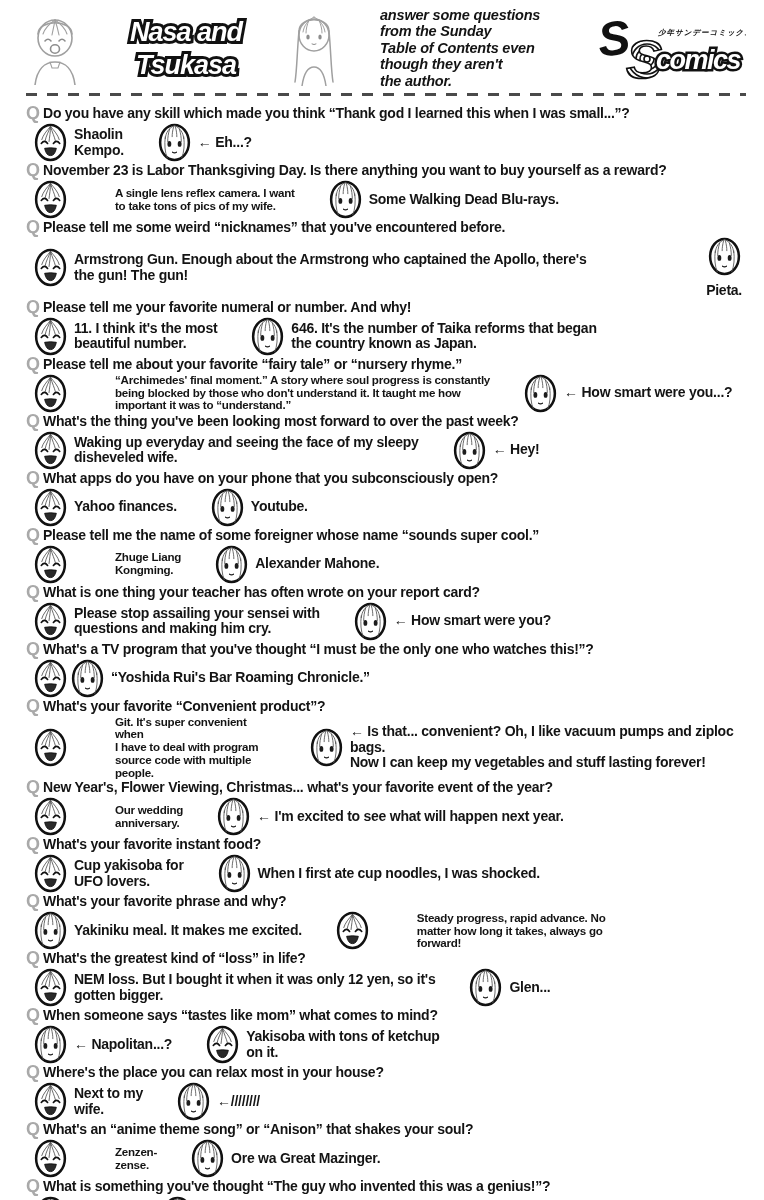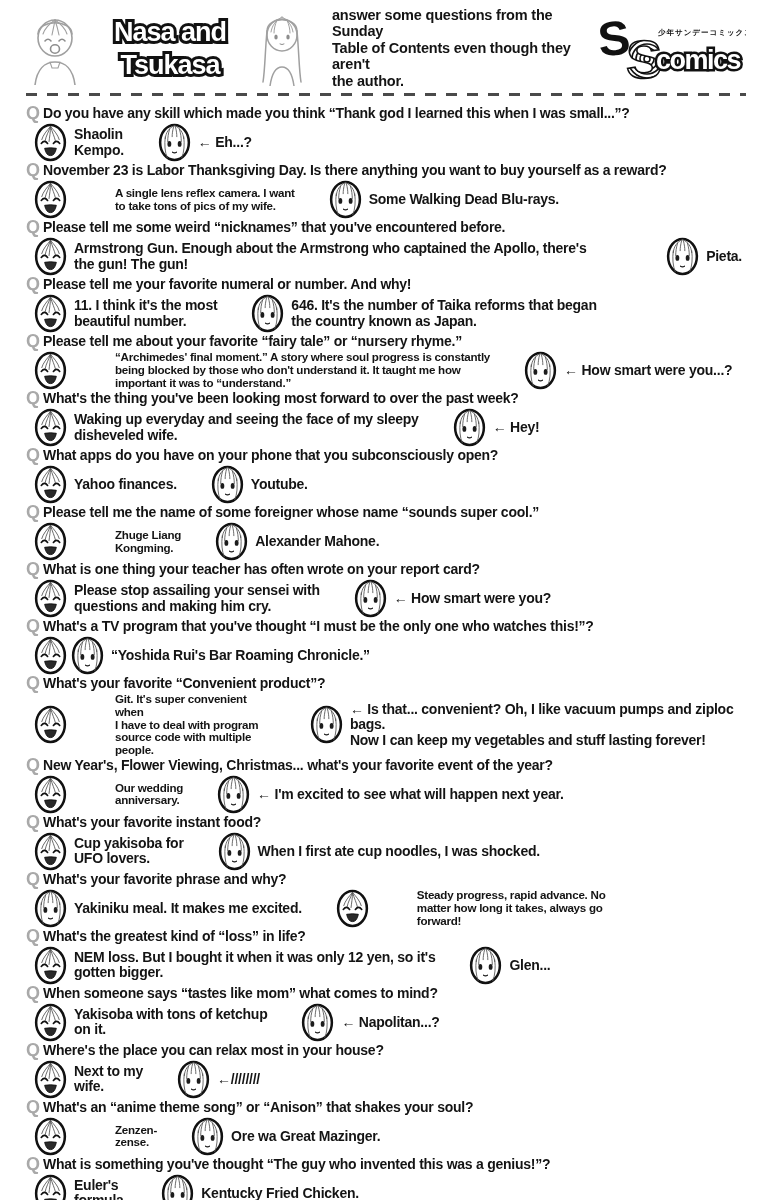--- a/index.html
+++ b/index.html
@@ -4,42 +4,42 @@
 <style>
   html,body{margin:0;padding:0;background:#fff;}
   body{
     width:764px;height:1200px;overflow:hidden;
     font-family:"Liberation Sans",sans-serif;font-weight:bold;color:#141414;
     -webkit-font-smoothing:antialiased;
   }
   .page{padding:10px 18px 0 26px;}
 
   
-  .hdr{display:flex;align-items:center;gap:6px;height:76px;}
+  .hdr{display:flex;align-items:center;gap:22px;height:76px;font-style:italic;}
   .bust{flex:0 0 auto;}
   .title-svg{flex:0 0 auto;}
   .subtitle{
     width:292px;font-size:14.5px;line-height:16.5px;white-space:pre-line;
     letter-spacing:-0.2px;margin-left:18px;
   }
   .logo-wrap{margin-left:auto;flex:0 0 auto;}
 
   .dashes{
     height:3px;margin:7px 0 9px 0;
     background:repeating-linear-gradient(90deg,#4a4a4a 0 11px,transparent 11px 21px);
   }
 
   
   .qa{margin:0;}
   .q-row{display:flex;align-items:flex-start;gap:3px;line-height:17px;min-height:18px;}
   .q-glyph{color:#a9a9a9;font-size:18px;line-height:15px;font-weight:800;flex:0 0 auto;transform:translateY(1px);}
   .q-text{font-size:14px;letter-spacing:-0.25px;line-height:16.5px;}
   .a-row{display:flex;align-items:center;gap:34px;padding:0 4px 0 8px;min-height:38px;}
   .answer{display:flex;align-items:center;gap:7px;flex:0 1 auto;}
-  .answer.push{margin-left:auto;}
+  .answer.push{margin-left:auto;flex-direction:column;}
   .a-text{font-size:14px;line-height:15.5px;white-space:pre-line;letter-spacing:-0.25px;}
   .a-text.small{font-size:11.6px;line-height:12.8px;margin-left:41px;}
   .face{width:33px;height:39px;flex:0 0 auto;}
   .face + .face{margin-left:-3px;}
 </style>
 </head>
 <body>
 
 <div class="page">
 
@@ -812,54 +812,54 @@
       <div class="qa">
         <div class="q-row">
           <span class="q-glyph">Q</span>
           <span class="q-text">When someone says “tastes like mom” what comes to mind?</span>
         </div>
         <div class="a-row">
           <span class="answer">
             <svg class="face" viewBox="0 0 34 40">
     <ellipse cx="17" cy="20" rx="14.8" ry="18" fill="#fff" stroke="#111" stroke-width="2.6"></ellipse>
     <g fill="none" stroke="#555" stroke-width="0.9" stroke-linecap="round">
+      <path d="M17,2.5 C11,5 8,10 7.5,16"></path>
+                <path d="M17,2.5 C23,5 26,10 26.5,16"></path>
+      <path d="M7.5,14 C6.5,22 7,30 9.5,35.5"></path>
+                <path d="M26.5,14 C27.5,22 27,30 24.5,35.5"></path>
+      <path d="M12,6 C10.5,11 10,15 10,19"></path>
+                <path d="M22,6 C23.5,11 24,15 24,19"></path>
+      <path d="M16,4 C15,8 14.6,11 14.6,14"></path>
+                <path d="M18,4 C19,8 19.4,11 19.4,14"></path>
+    </g>
+    <ellipse cx="11.7" cy="21.5" rx="2" ry="3" fill="#1c1c1c"></ellipse>
+    <ellipse cx="22.3" cy="21.5" rx="2" ry="3" fill="#1c1c1c"></ellipse>
+    <path d="M15,30 Q17,31.4 19,30" fill="none" stroke="#111" stroke-width="1.2" stroke-linecap="round"></path>
+  </svg>
+            <span class="a-text">← Napolitan...?</span>
+          </span>
+          <span class="answer">
+            <svg class="face" viewBox="0 0 34 40">
+    <ellipse cx="17" cy="20" rx="14.8" ry="18" fill="#fff" stroke="#111" stroke-width="2.6"></ellipse>
+    <g fill="none" stroke="#555" stroke-width="0.9" stroke-linecap="round">
       <path d="M17,3.5 C13,8 9.5,12 8,17"></path>
                 <path d="M17,3.5 C15,9 12.5,13 11.5,18"></path>
       <path d="M17,3.5 C17,10 16,14 15.5,19"></path>
                 <path d="M17,3.5 C19,10 21,14 22,18"></path>
       <path d="M17,3.5 C21,8 24.5,12 26,17"></path>
     </g>
     <g fill="none" stroke="#111" stroke-width="1.7" stroke-linecap="round">
       <path d="M7.5,21 Q10.8,16.8 14,21"></path>
                 <path d="M20,21 Q23.2,16.8 26.5,21"></path>
     </g>
     <path d="M11,26 Q17,25 23,26 Q21.5,33.5 17,33.5 Q12.5,33.5 11,26 Z" fill="#2a2a2a" stroke="#111" stroke-width="1"></path>
   </svg>
             <span class="a-text">Yakisoba with tons of ketchup
 on it.</span>
           </span>
-          <span class="answer">
-            <svg class="face" viewBox="0 0 34 40">
-    <ellipse cx="17" cy="20" rx="14.8" ry="18" fill="#fff" stroke="#111" stroke-width="2.6"></ellipse>
-    <g fill="none" stroke="#555" stroke-width="0.9" stroke-linecap="round">
-      <path d="M17,2.5 C11,5 8,10 7.5,16"></path>
-                <path d="M17,2.5 C23,5 26,10 26.5,16"></path>
-      <path d="M7.5,14 C6.5,22 7,30 9.5,35.5"></path>
-                <path d="M26.5,14 C27.5,22 27,30 24.5,35.5"></path>
-      <path d="M12,6 C10.5,11 10,15 10,19"></path>
-                <path d="M22,6 C23.5,11 24,15 24,19"></path>
-      <path d="M16,4 C15,8 14.6,11 14.6,14"></path>
-                <path d="M18,4 C19,8 19.4,11 19.4,14"></path>
-    </g>
-    <ellipse cx="11.7" cy="21.5" rx="2" ry="3" fill="#1c1c1c"></ellipse>
-    <ellipse cx="22.3" cy="21.5" rx="2" ry="3" fill="#1c1c1c"></ellipse>
-    <path d="M15,30 Q17,31.4 19,30" fill="none" stroke="#111" stroke-width="1.2" stroke-linecap="round"></path>
-  </svg>
-            <span class="a-text">← Napolitan...?</span>
-          </span>
         </div>
       </div>
       <div class="qa">
         <div class="q-row">
           <span class="q-glyph">Q</span>
           <span class="q-text">Where's the place you can relax most in your house?</span>
         </div>
         <div class="a-row">
           <span class="answer">
             <svg class="face" viewBox="0 0 34 40">

